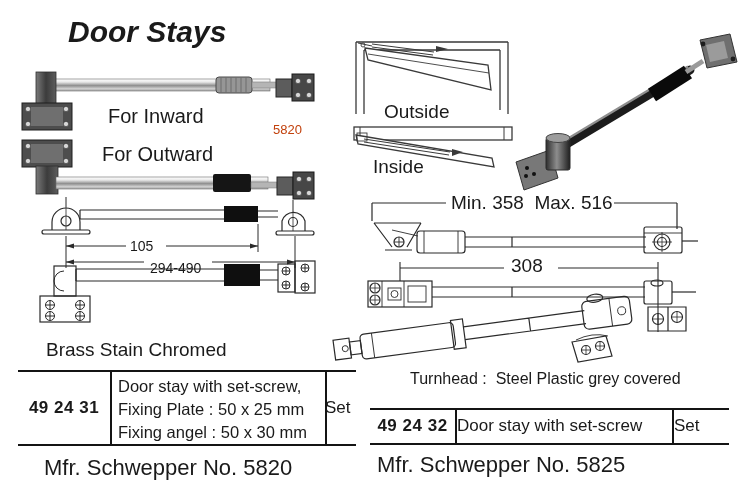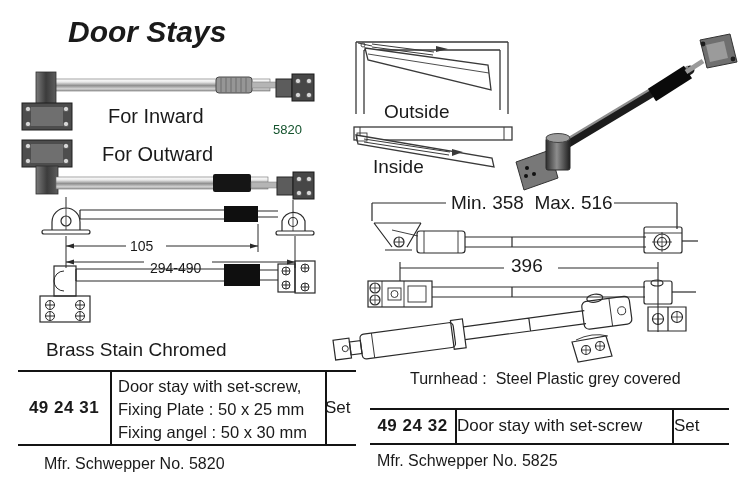--- a/index.html
+++ b/index.html
@@ -2,24 +2,24 @@
 <html><head>
 <meta charset="utf-8">
 <style>
   html,body{margin:0;padding:0;background:#fff;}
   .page{position:relative;width:750px;height:497px;background:#ffffff;overflow:hidden;
         font-family:"Liberation Sans", sans-serif;color:#1a1a1a;}
   .abs{position:absolute;white-space:pre;}
   .title{font-size:30px;font-weight:bold;font-style:italic;letter-spacing:0px;}
   .lbl20{font-size:20px;}
   .lbl19{font-size:19px;}
-  .lbl18{font-size:16px;}
+  .lbl18{font-size:22px;}
   .dim14{font-size:14px;}
   .dim19{font-size:19px;}
-  .muted{color:#14532d;font-size:13px;}
+  .muted{color:#c2410c;font-size:13px;}
   .rule{position:absolute;background:#141414;}
   .cell{position:absolute;font-size:17px;}
   .code{font-weight:bold;letter-spacing:0.5px;text-align:center;}
   .desc{font-size:16.5px;line-height:23.5px;white-space:pre;}
   .center{}
   svg{position:absolute;left:0;top:0;}
 </style>
 </head>
 <body>
 
@@ -253,21 +253,21 @@
 
   <div class="abs dim14" style="left:130px;top:238px;">105</div>
   <div class="abs dim14" style="left:150px;top:260px;">294-490</div>
 
   <div class="abs lbl19" style="left:46px;top:339px;">Brass Stain Chromed</div>
 
   <div class="abs lbl19" style="left:384px;top:101px;">Outside</div>
   <div class="abs lbl19" style="left:373px;top:156px;">Inside</div>
 
   <div class="abs dim19" style="left:451px;top:192px;">Min. 358  Max. 516</div>
-  <div class="abs dim19" style="left:511px;top:255px;">396</div>
+  <div class="abs dim19" style="left:511px;top:255px;">308</div>
 
   <div class="abs" style="left:410px;top:370px;font-size:16px;">Turnhead :  Steel Plastic grey covered</div>
 
   <div>
     <div class="rule" style="left:18px;top:370px;width:338px;height:2px;"></div>
     <div class="rule" style="left:18px;top:444px;width:338px;height:2px;"></div>
     <div class="rule" style="left:110px;top:370px;width:2px;height:76px;"></div>
     <div class="rule" style="left:325px;top:370px;width:2px;height:76px;"></div>
     <div class="cell code" style="left:18px;top:398px;width:92px;">49 24 31</div>
     <div class="abs desc" style="left:118px;top:375px;">Door stay with set-screw,</div>

